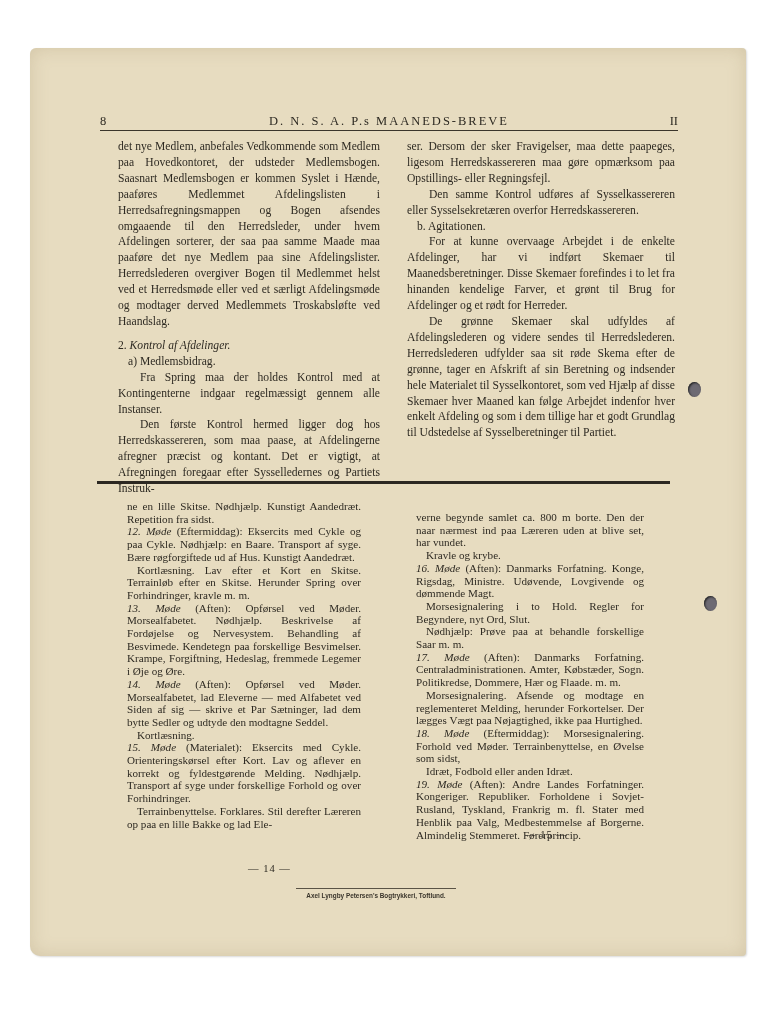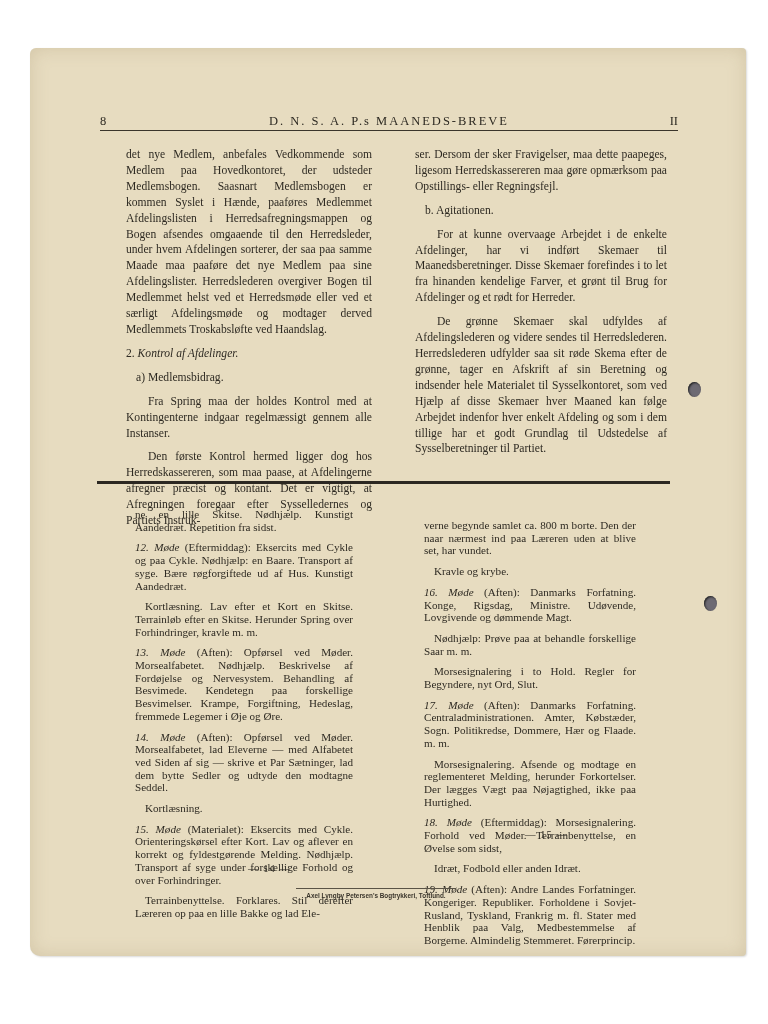--- a/index.html
+++ b/index.html
@@ -23,21 +23,21 @@
     position: absolute; left: 100px; top: 114px; width: 578px; height: 16px;
     border-bottom: 1.5px solid #3a352b;
     font-size: 12.5px; letter-spacing: 2px;
   }
   .header .num-left { position: absolute; left: 0; top: 0; letter-spacing: 0; }
   .header .title { position: absolute; left: 0; right: 0; text-align: center; top: 0; }
   .header .num-right { position: absolute; right: 0; top: 0; letter-spacing: 0; }
   .col {
     position: absolute; font-size: 11.6px; line-height: 15.9px; text-align: justify;
   }
-  .col p { margin: 8px; }
+  .col p { margin: 0; }
   .indent { text-indent: 22px; }
   .indent-s { text-indent: 10px; }
   .section-head { margin-top: 8px !important; font-style: italic; }
   .top-left { left: 118px; top: 139px; width: 262px; }
   .top-right { left: 407px; top: 139px; width: 268px; }
   .divider {
     position: absolute; left: 97px; top: 481px; width: 573px; height: 2.5px;
     background: #2c2822;
   }
   .bot { font-size: 11.1px; line-height: 12.7px; }
@@ -68,20 +68,21 @@
 <div class="col top-left">
   <p>det nye Medlem, anbefales Vedkommende som Medlem paa Hovedkontoret, der udsteder Medlemsbogen. Saasnart Medlemsbogen er kommen Syslet i Hænde, paaføres Medlemmet Afdelingslisten i Herredsafregningsmappen og Bogen afsendes omgaaende til den Herredsleder, under hvem Afdelingen sorterer, der saa paa samme Maade maa paaføre det nye Medlem paa sine Afdelingslister. Herredslederen overgiver Bogen til Medlemmet helst ved et Herredsmøde eller ved et særligt Afdelingsmøde og modtager derved Medlemmets Troskabsløfte ved Haandslag.</p>
   <p class="section-head"><span style="font-style:normal">2.</span> <span>Kontrol af Afdelinger.</span></p>
   <p class="indent-s">a) Medlemsbidrag.</p>
   <p class="indent">Fra Spring maa der holdes Kontrol med at Kontingenterne indgaar regelmæssigt gennem alle Instanser.</p>
   <p class="indent">Den første Kontrol hermed ligger dog hos Herredskassereren, som maa paase, at Afdelingerne afregner præcist og kontant. Det er vigtigt, at Afregningen foregaar efter Sysselledernes og Partiets Instruk-</p>
 </div>
 
 <div class="col top-right">
   <p>ser. Dersom der sker Fravigelser, maa dette paapeges, ligesom Herredskassereren maa gøre opmærksom paa Opstillings- eller Regningsfejl.</p>
+  <p class="indent">Den samme Kontrol udføres af Sysselkassereren eller Sysselsekretæren overfor Herredskassereren.</p>
   <p class="indent-s">b. Agitationen.</p>
   <p class="indent">For at kunne overvaage Arbejdet i de enkelte Afdelinger, har vi indført Skemaer til Maanedsberetninger. Disse Skemaer forefindes i to let fra hinanden kendelige Farver, et grønt til Brug for Afdelinger og et rødt for Herreder.</p>
   <p class="indent">De grønne Skemaer skal udfyldes af Afdelingslederen og videre sendes til Herredslederen. Herredslederen udfylder saa sit røde Skema efter de grønne, tager en Afskrift af sin Beretning og indsender hele Materialet til Sysselkontoret, som ved Hjælp af disse Skemaer hver Maaned kan følge Arbejdet indenfor hver enkelt Afdeling og som i dem tillige har et godt Grundlag til Udstedelse af Sysselberetninger til Partiet.</p>
 </div>
 
 <div class="divider"></div>
 
 <div class="col bot bot-left">
     <p><span>ne en lille Skitse. Nødhjælp. Kunstigt Aandedræt. Repetition fra sidst.</span></p>
     <p><span class="mode">12. Møde</span> <span>(Eftermiddag):</span><span> Eksercits med Cykle og paa Cykle. Nødhjælp: en Baare. Transport af syge. Bære røgforgiftede ud af Hus. Kunstigt Aandedræt.</span></p>
@@ -91,22 +92,22 @@
     <p class="indent-s"><span>Kortlæsning.</span></p>
     <p><span class="mode">15. Møde</span> <span>(Materialet):</span><span> Eksercits med Cykle. Orienteringskørsel efter Kort. Lav og aflever en korrekt og fyldestgørende Melding. Nødhjælp. Transport af syge under forskellige Forhold og over Forhindringer.</span></p>
     <p class="indent-s"><span>Terrainbenyttelse. Forklares. Stil derefter Læreren op paa en lille Bakke og lad Ele-</span></p>
   </div>
 <div class="pagenum" style="left:228px; top:863px;">— 14 —</div>
 
 <div class="col bot bot-right">
     <p><span>verne begynde samlet ca. 800 m borte. Den der naar nærmest ind paa Læreren uden at blive set, har vundet.</span></p>
     <p class="indent-s"><span>Kravle og krybe.</span></p>
     <p><span class="mode">16. Møde</span> <span>(Aften):</span><span> Danmarks Forfatning. Konge, Rigsdag, Ministre. Udøvende, Lovgivende og dømmende Magt.</span></p>
+    <p class="indent-s"><span>Morsesignalering i to Hold. Regler for Begyndere, nyt Ord, Slut.</span></p>
     <p class="indent-s"><span>Nødhjælp: Prøve paa at behandle forskellige Saar m. m.</span></p>
-    <p class="indent-s"><span>Morsesignalering i to Hold. Regler for Begyndere, nyt Ord, Slut.</span></p>
     <p><span class="mode">17. Møde</span> <span>(Aften):</span><span> Danmarks Forfatning. Centraladministrationen. Amter, Købstæder, Sogn. Politikredse, Dommere, Hær og Flaade. m. m.</span></p>
     <p class="indent-s"><span>Morsesignalering. Afsende og modtage en reglementeret Melding, herunder Forkortelser. Der lægges Vægt paa Nøjagtighed, ikke paa Hurtighed.</span></p>
     <p><span class="mode">18. Møde</span> <span>(Eftermiddag):</span><span> Morsesignalering. Forhold ved Møder. Terrainbenyttelse, en Øvelse som sidst,</span></p>
     <p class="indent-s"><span>Idræt, Fodbold eller anden Idræt.</span></p>
     <p><span class="mode">19. Møde</span> <span>(Aften):</span><span> Andre Landes Forfatninger. Kongeriger. Republiker. Forholdene i Sovjet-Rusland, Tyskland, Frankrig m. fl. Stater med Henblik paa Valg, Medbestemmelse af Borgerne. Almindelig Stemmeret. Førerprincip.</span></p>
   </div>
 <div class="pagenum" style="left:505px; top:829px;text-align:right;">— 15 —</div>
 
 <div class="imprint">Axel Lyngby Petersen's Bogtrykkeri, Toftlund.</div>
 

